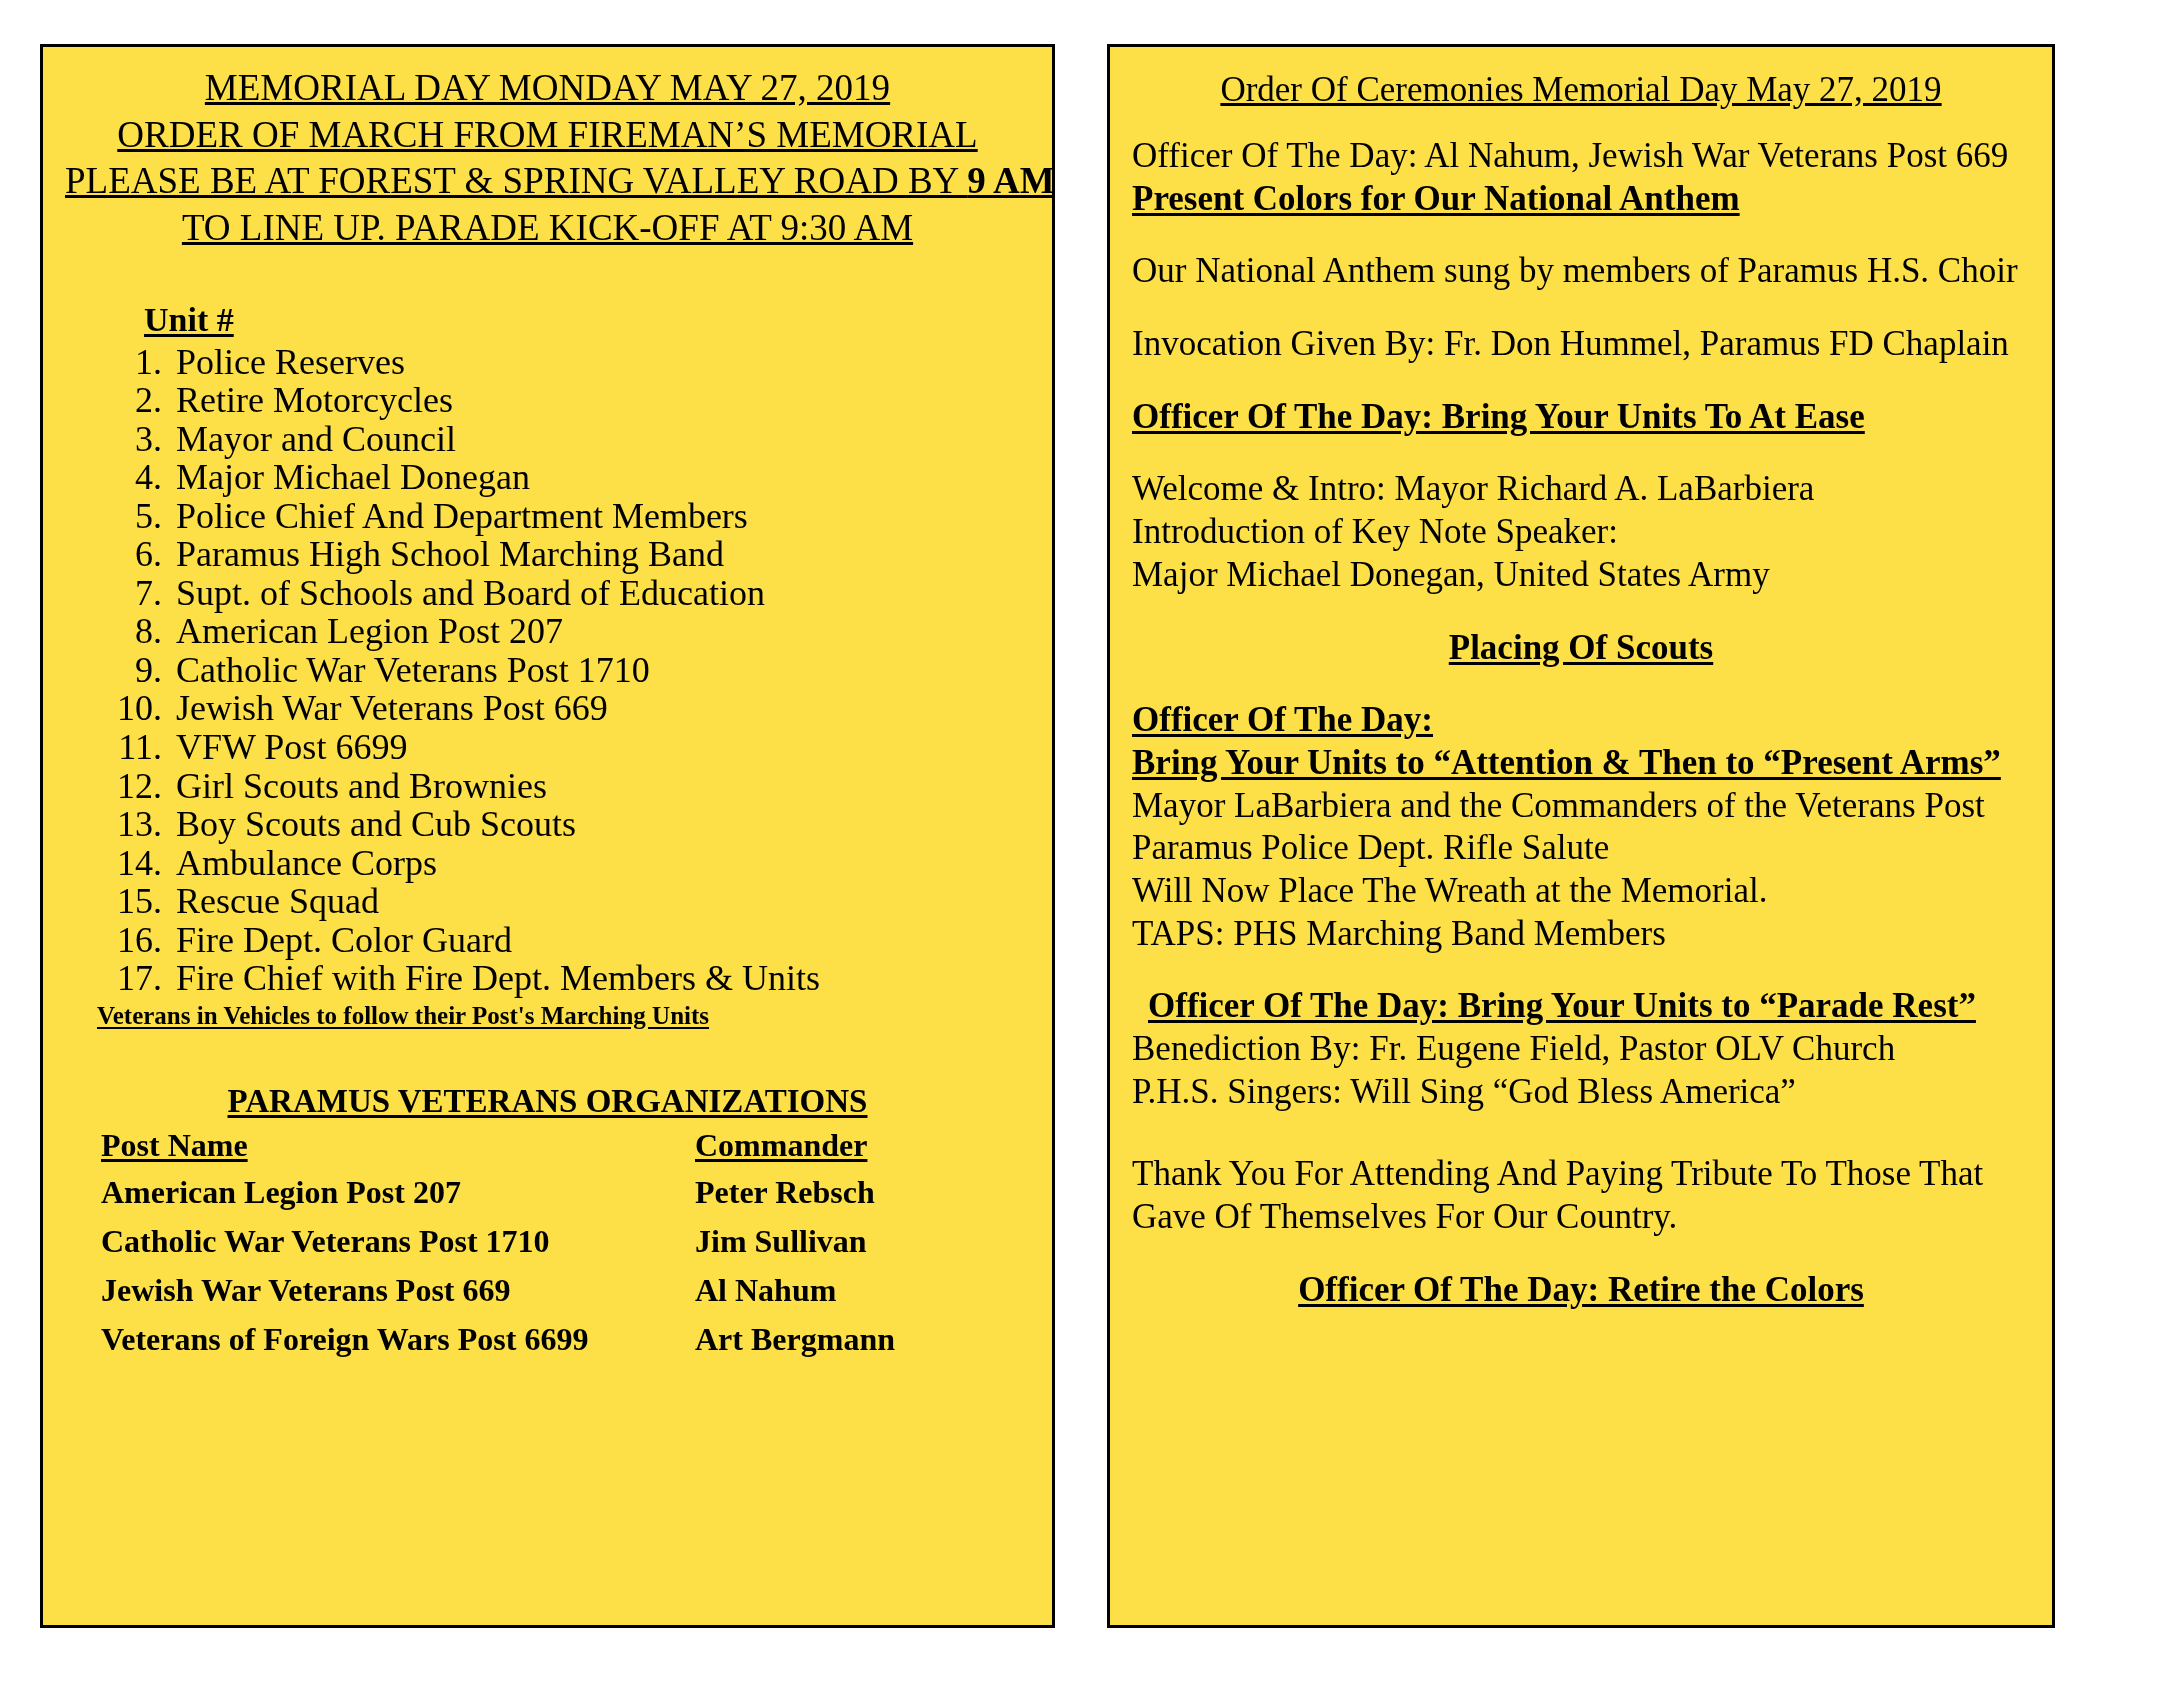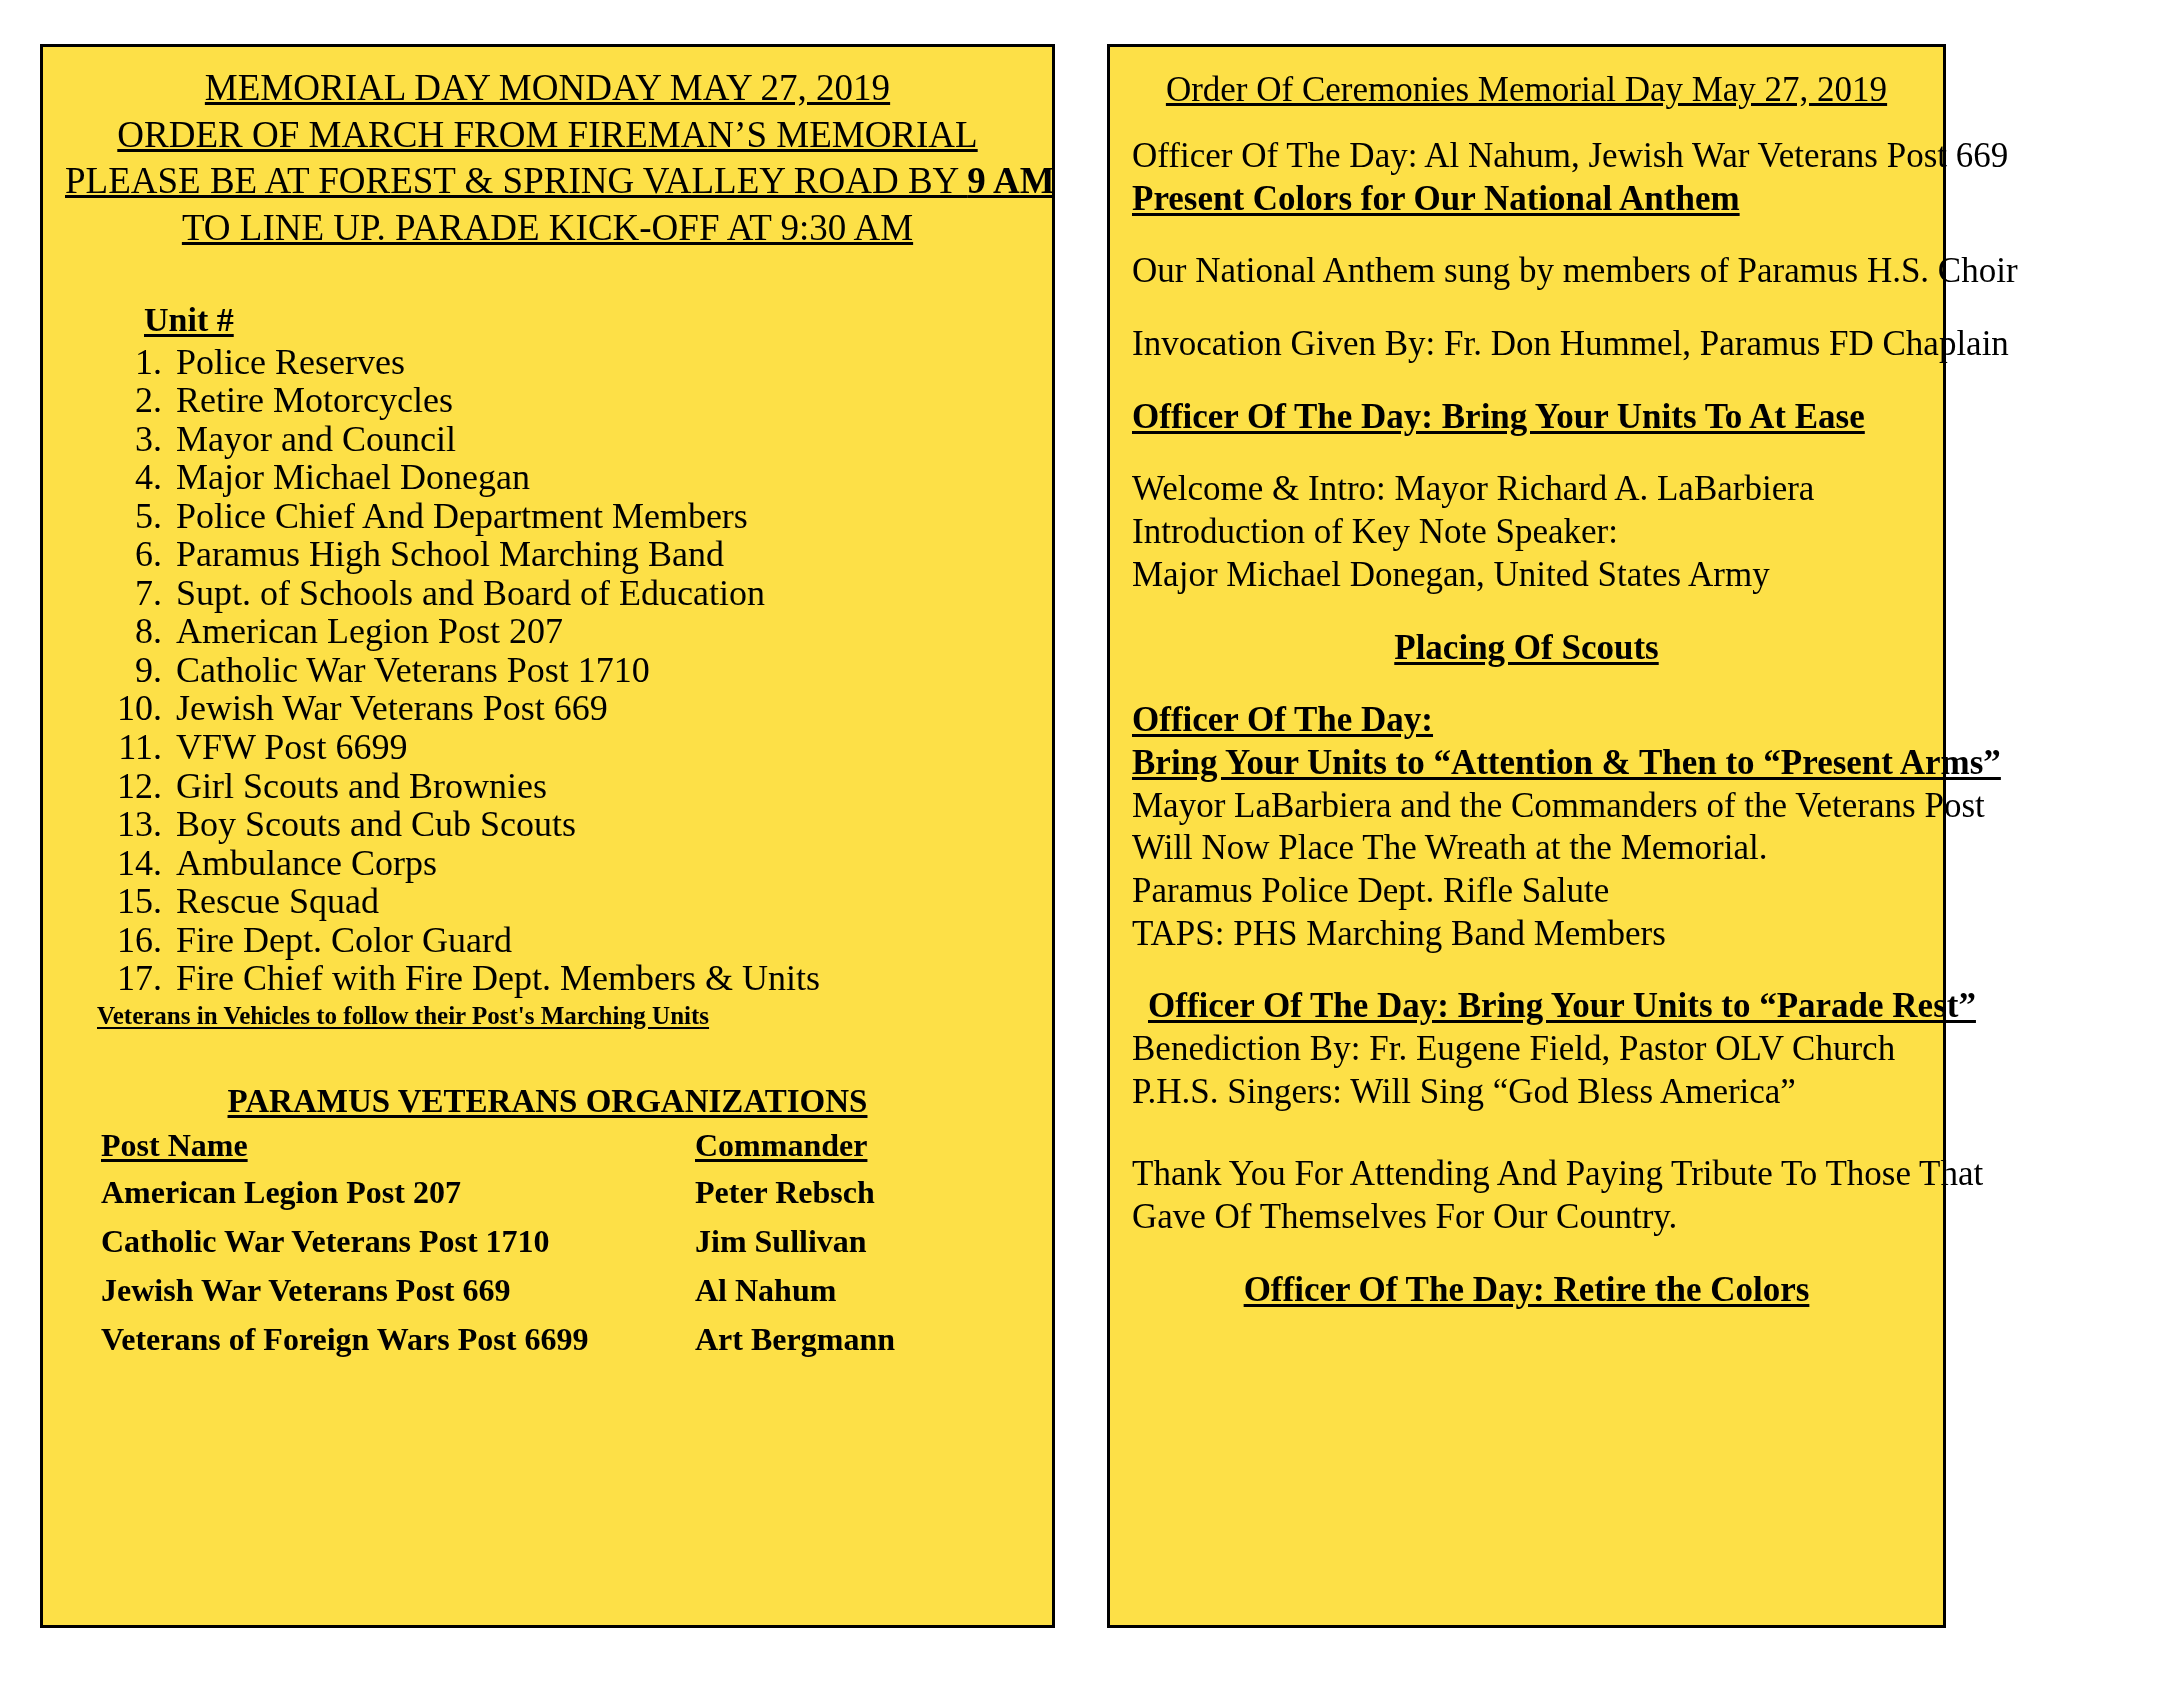--- a/index.html
+++ b/index.html
@@ -32,21 +32,21 @@
   }
   .panel-left {
     left: 40px;
     top: 44px;
     width: 1015px;
     height: 1584px;
   }
   .panel-right {
     left: 1107px;
     top: 44px;
-    width: 839px;
+    width: 948px;
     height: 1584px;
   }
 
   .panel-inner {
     padding: 18px 22px 10px 22px;
   }
 
   .hdr-line {
     text-align: center;
     font-size: 37px;
@@ -341,22 +341,22 @@
         </div>
 
         <div class="gap-md"></div>
         <div class="cer-line bold-ul">
           <span>Officer Of The Day:</span>
         </div>
         <div class="cer-line bold-ul">
           <span>Bring Your Units to “Attention &amp; Then to “Present Arms”</span>
         </div>
         <div class="cer-line">Mayor LaBarbiera and the Commanders of the Veterans Post</div>
+        <div class="cer-line">Paramus Police Dept. Rifle Salute</div>
         <div class="cer-line">Will Now Place The Wreath at the Memorial.</div>
-        <div class="cer-line">Paramus Police Dept. Rifle Salute</div>
         <div class="cer-line">TAPS: PHS Marching Band Members</div>
 
         <div class="gap-md"></div>
         <div class="cer-line bold-ul indent">
           <span>Officer Of The Day: Bring Your Units to “Parade Rest”</span>
         </div>
         <div class="cer-line">Benediction By: Fr. Eugene Field, Pastor OLV Church</div>
         <div class="cer-line">P.H.S. Singers: Will Sing “God Bless America”</div>
 
         <div class="gap-lg"></div>

